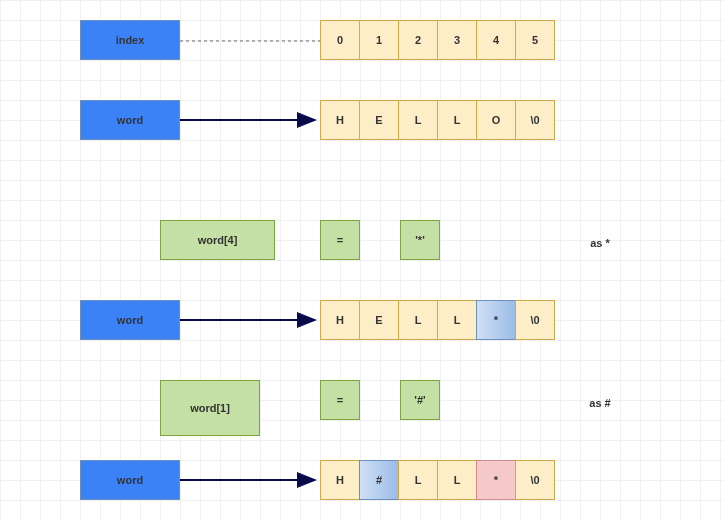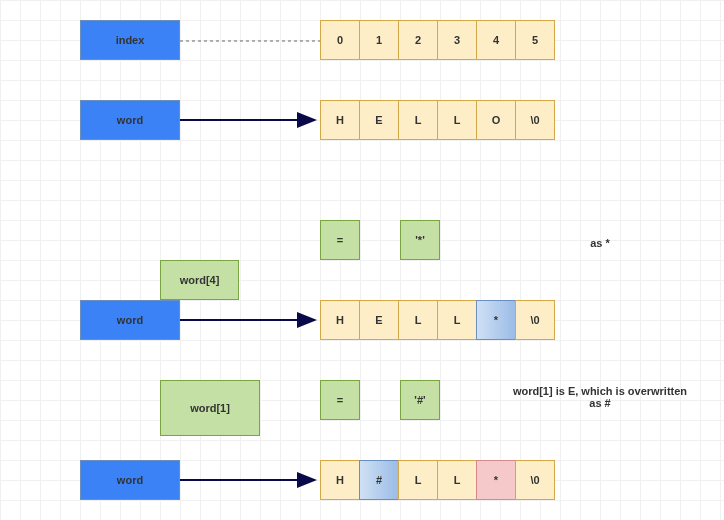--- a/index.html
+++ b/index.html
@@ -84,21 +84,21 @@
 </svg>
 <div class="cell-row" style="left:320px; top:100px;">
   <div class="cell">H</div>
   <div class="cell">E</div>
   <div class="cell">L</div>
   <div class="cell">L</div>
   <div class="cell">O</div>
   <div class="cell">\0</div>
 </div>
 
-<div class="green-box" style="left:160px; top:220px; width:79px; height:40px;margin-top:40px;">word[4]</div>
+<div class="green-box" style="left:160px; top:220px; width:115px; height:40px;">word[4]</div>
 <div class="green-box" style="left:320px; top:220px; width:40px; height:40px;">=</div>
 <div class="green-box" style="left:400px; top:220px; width:40px; height:40px;">'*'</div>
 <div class="annot" style="left:500px; top:225px;">
   <br>
   <span>as *</span>
 </div>
 
 <div class="label-box" style="left:80px; top:300px; width:100px; height:40px;">word</div>
 <svg class="connector" style="left:180px; top:310px;" width="140" height="20">
   <defs>
@@ -114,21 +114,21 @@
   <div class="cell">L</div>
   <div class="cell">L</div>
   <div class="cell blue">*</div>
   <div class="cell">\0</div>
 </div>
 
 <div class="green-box" style="left:160px; top:380px; width:100px; height:56px;">word[1]</div>
 <div class="green-box" style="left:320px; top:380px; width:40px; height:40px;">=</div>
 <div class="green-box" style="left:400px; top:380px; width:40px; height:40px;">'#'</div>
 <div class="annot" style="left:500px; top:385px;">
-  <span>word[1] is E, which is overwritten</span><br>
+  <br>
   <span>as #</span>
 </div>
 
 <div class="label-box" style="left:80px; top:460px; width:100px; height:40px;">word</div>
 <svg class="connector" style="left:180px; top:470px;" width="140" height="20">
   <defs>
       <marker id="ah3" markerWidth="10" markerHeight="8" refX="9" refY="4" orient="auto">
         <path d="M0,0 L10,4 L0,8 z" fill="#0a0a4a"></path>
       </marker>
     </defs>

